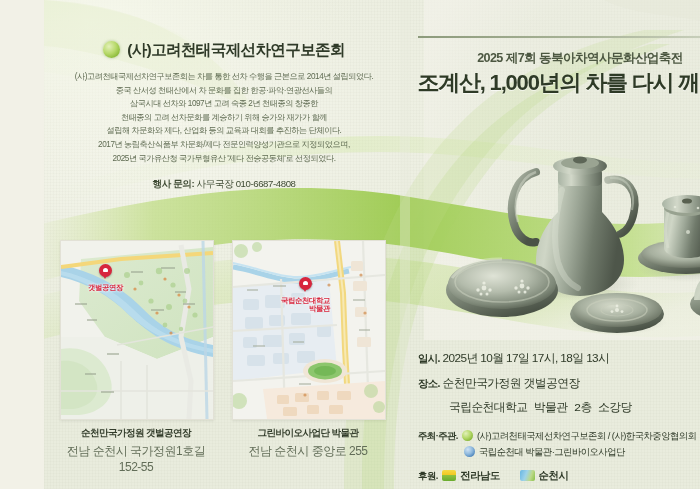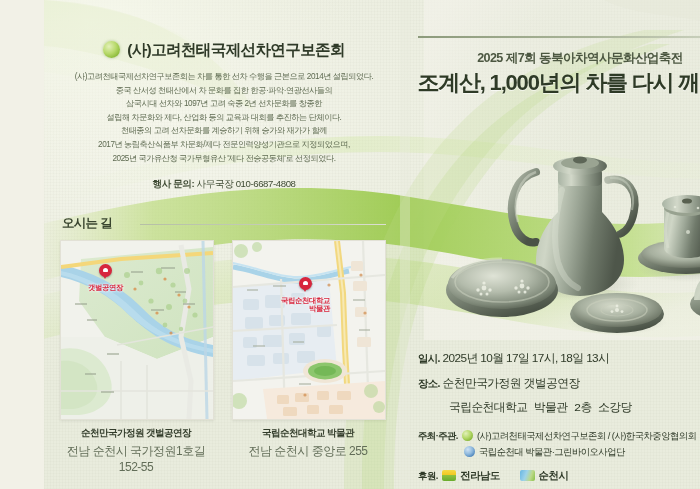--- a/index.html
+++ b/index.html
@@ -327,36 +327,32 @@
 
   <div class="left-col">
 
     <div class="org-head">
       <span class="org-logo"></span><span class="org-name">(사)고려천태국제선차연구보존회</span>
     </div>
 
     <div class="org-body">
       <div>(사)고려천태국제선차연구보존회는 차를 통한 선차 수행을 근본으로 2014년 설립되었다.</div>
       <div>중국 산서성 천태산에서 차 문화를 집한 한공·파악·연광선사들의</div>
-      <div>삼국시대 선차와 1097년 고려 숙종 2년 선차문화를 창종한</div>
+      <div>삼국시대 선차와 1097년 고려 숙종 2년 천태종의 창종한</div>
+      <div>천태종의 고려 선차문화를 계승하기 위해 승가와 재가가 함께</div>
       <div>설립해 차문화와 제다, 산업화 등의 교육과 대회를 추진하는 단체이다.</div>
-      <div>천태종의 고려 선차문화를 계승하기 위해 승가와 재가가 함께</div>
       <div>2017년 농림축산식품부 차문화/제다 전문인력양성기관으로 지정되었으며,</div>
       <div>2025년 국가유산청 국가무형유산 '제다 전승공동체'로 선정되었다.</div>
     </div>
 
     <div class="contact">
       <b>행사 문의:</b>
       <span>사무국장 010-6687-4808</span>
     </div>
 
-    <div class="ways-head">
-      <span class="ways-title">오시는 길</span>
-      <span class="ways-rule"></span>
-    </div>
 
     <div class="maps">
 
       <div class="map-card">
         <div class="map-img">
           <svg width="152" height="178" viewBox="0 0 152 178">
             <defs>
               <linearGradient id="g-park" x1="0" y1="0" x2="1" y2="1">
                 <stop offset="0%" stop-color="#dcead0"></stop>
                   <stop offset="100%" stop-color="#cfe3bf"></stop>
@@ -521,21 +517,21 @@
             <div class="pin-head">
                 <div class="pin-dot"></div>
               </div>
             <div class="pin-label">
               <span>국립순천대학교</span><br>
               <span>박물관</span>
             </div>
           </div>
         </div>
         <div class="map-cap">
-          <div class="map-name">국립순천대학교 박물관</div>
+          <div class="map-name">그린바이오사업단 박물관</div>
           <div class="map-addr">전남 순천시 중앙로 255</div>
         </div>
       </div>
 
     </div>
   </div>
 
   <div class="right-col">
 
     <div class="title-rule"></div>

